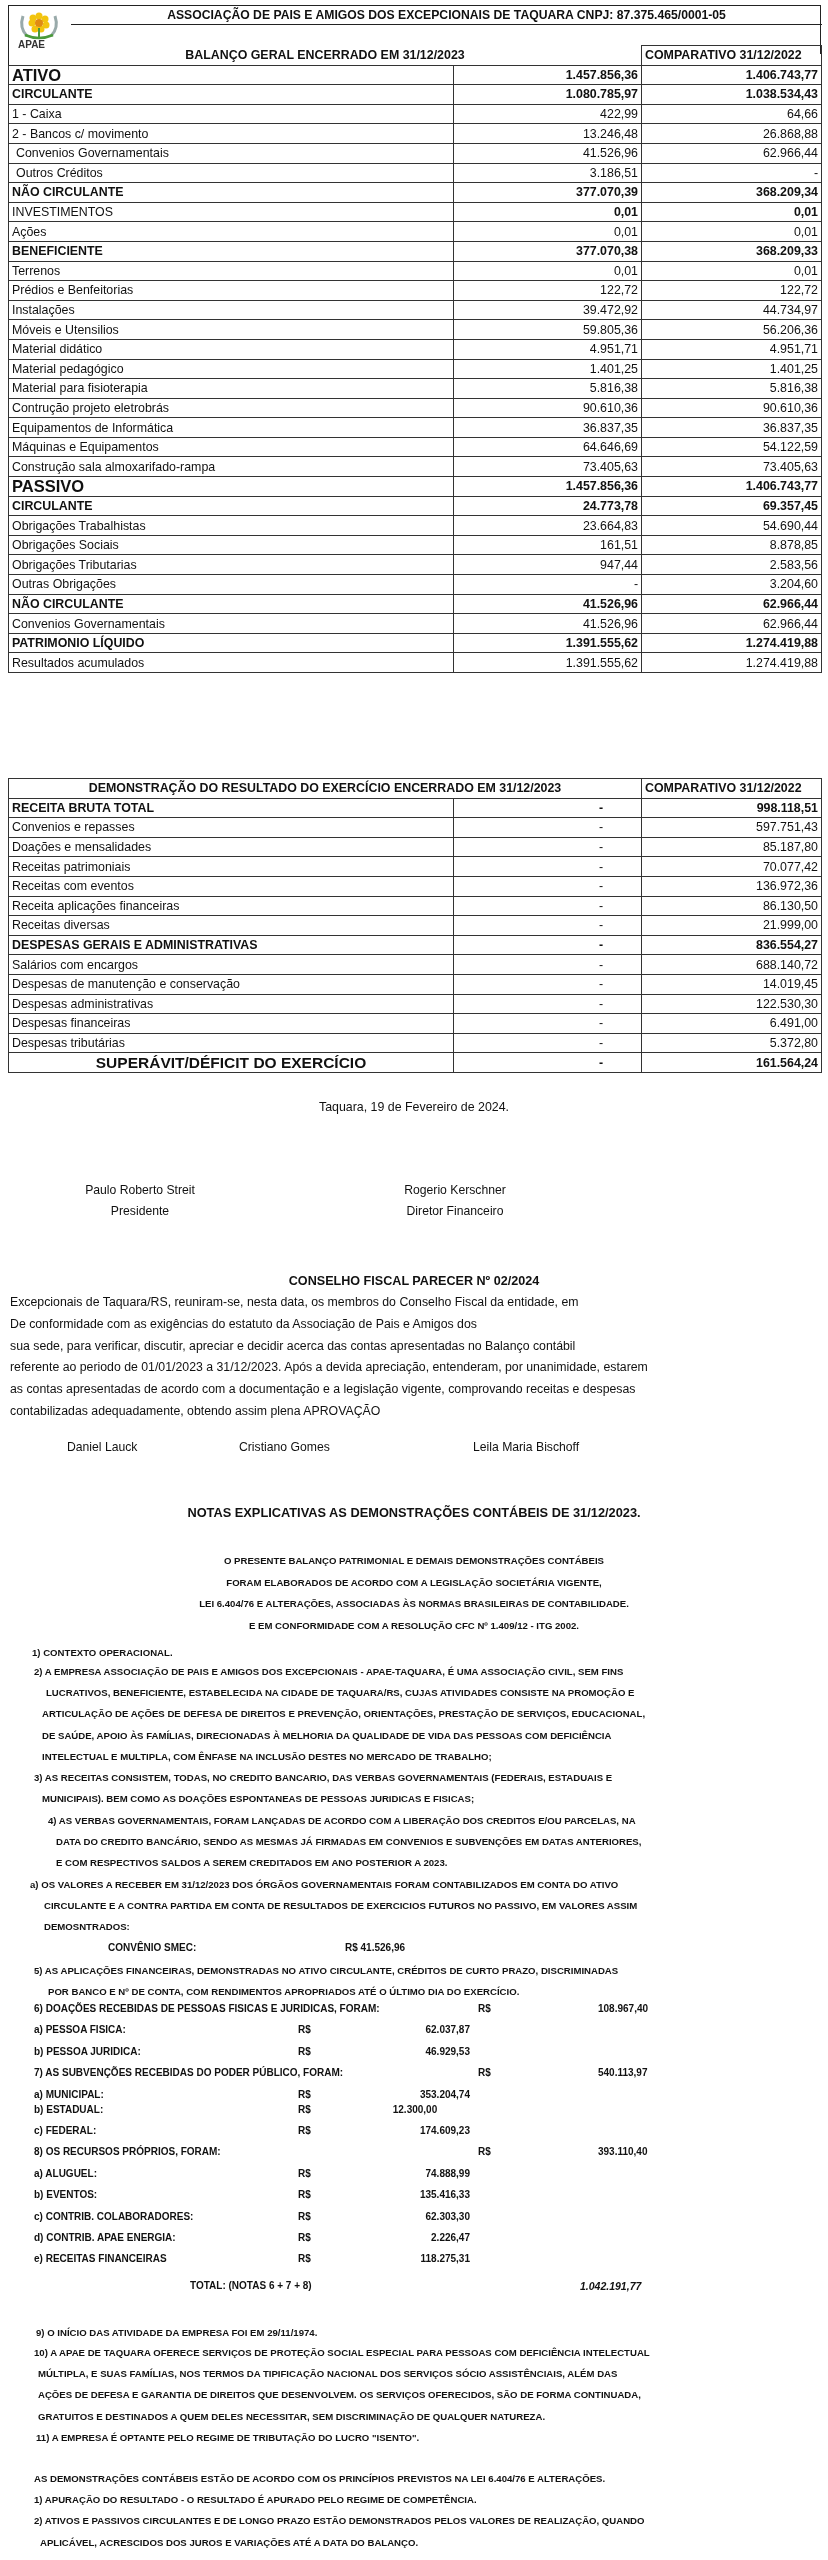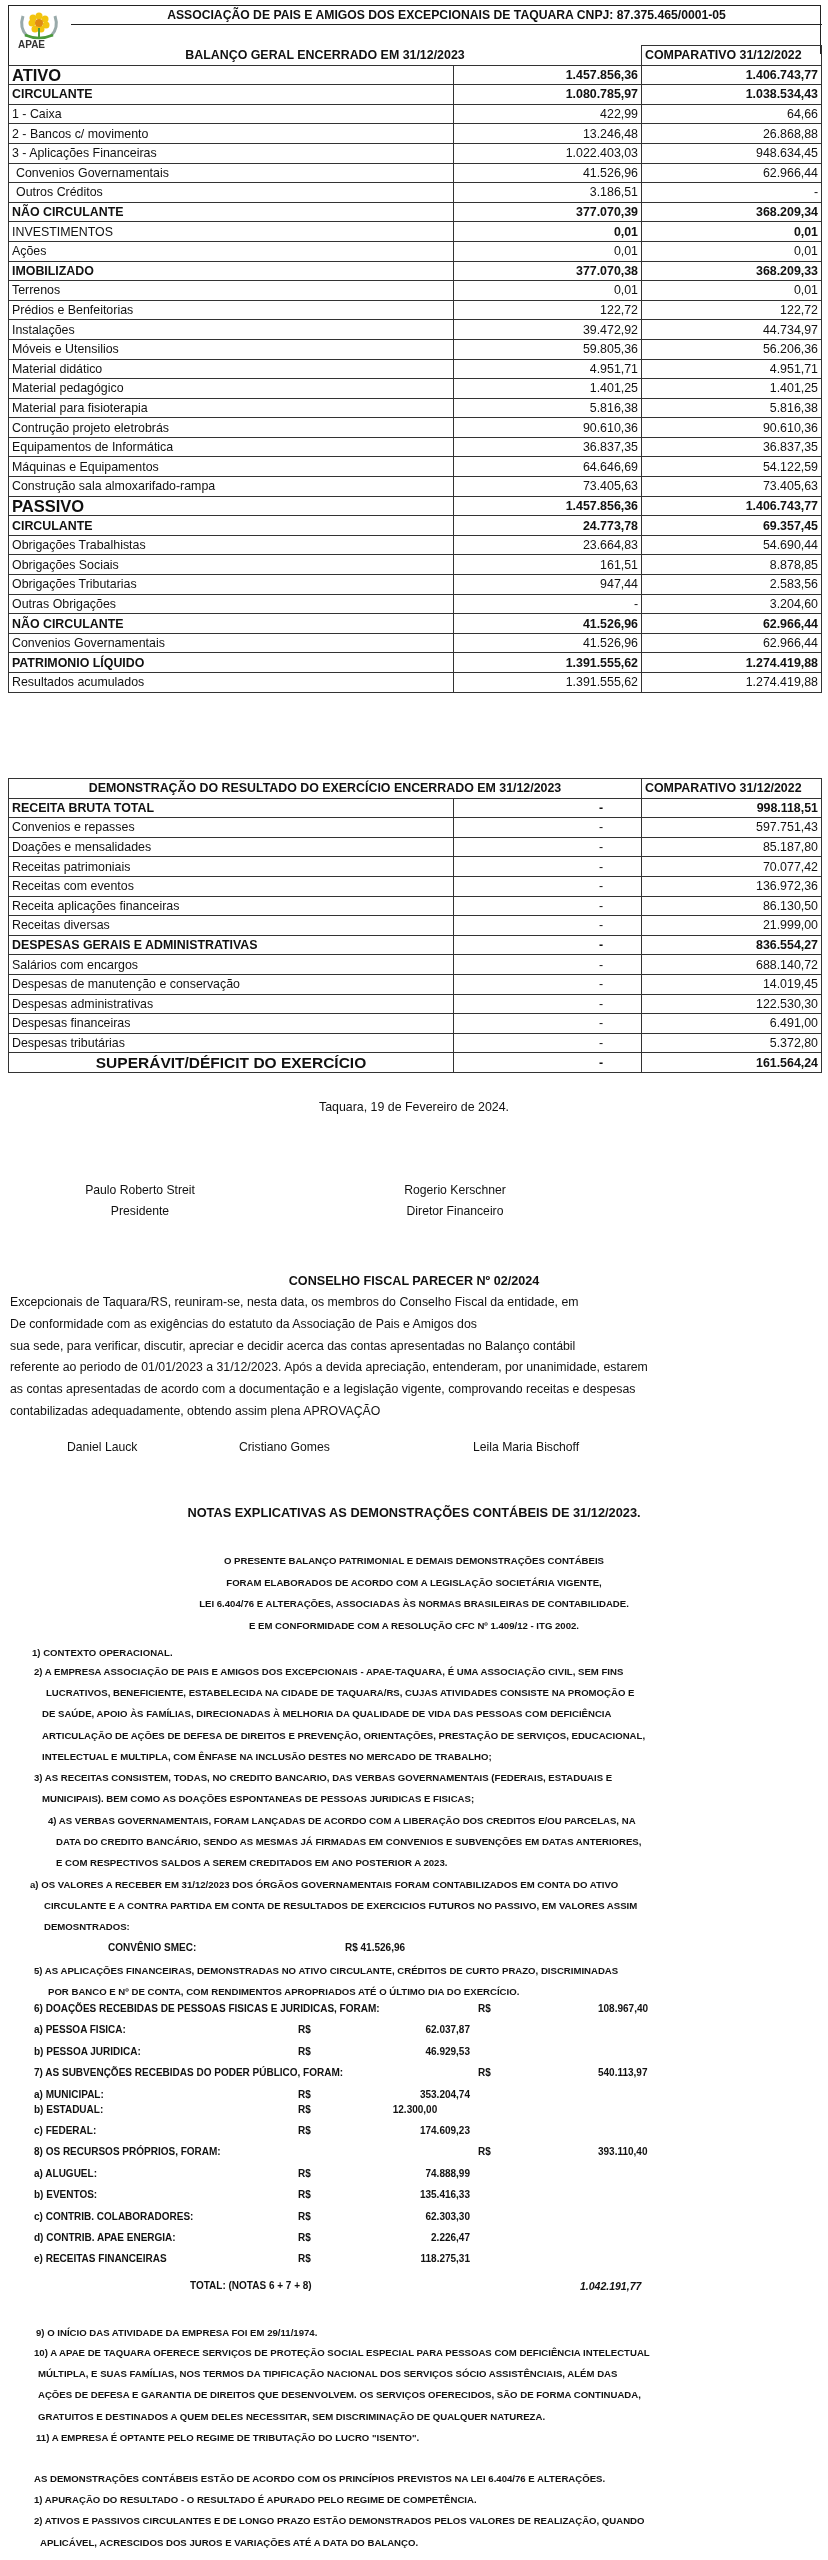--- a/index.html
+++ b/index.html
@@ -93,25 +93,20 @@
         <td class="l">1 - Caixa</td>
         <td class="v">422,99</td>
         <td class="v">64,66</td>
       </tr>
       <tr>
         <td class="l">2 - Bancos c/ movimento</td>
         <td class="v">13.246,48</td>
         <td class="v">26.868,88</td>
       </tr>
       <tr>
-        <td class="l">3 - Aplicações Financeiras</td>
-        <td class="v">1.022.403,03</td>
-        <td class="v">948.634,45</td>
-      </tr>
-      <tr>
         <td class="l indent">Convenios Governamentais</td>
         <td class="v">41.526,96</td>
         <td class="v">62.966,44</td>
       </tr>
       <tr>
         <td class="l indent">Outros Créditos</td>
         <td class="v">3.186,51</td>
         <td class="v">-</td>
       </tr>
       <tr class="b">
@@ -123,21 +118,21 @@
         <td class="l">INVESTIMENTOS</td>
         <td class="v" style="font-weight: bold;">0,01</td>
         <td class="v" style="font-weight: bold;">0,01</td>
       </tr>
       <tr>
         <td class="l">Ações</td>
         <td class="v">0,01</td>
         <td class="v">0,01</td>
       </tr>
       <tr class="b">
-        <td class="l">IMOBILIZADO</td>
+        <td class="l">BENEFICIENTE</td>
         <td class="v">377.070,38</td>
         <td class="v">368.209,33</td>
       </tr>
       <tr>
         <td class="l">Terrenos</td>
         <td class="v">0,01</td>
         <td class="v">0,01</td>
       </tr>
       <tr>
         <td class="l">Prédios e Benfeitorias</td>
@@ -355,22 +350,22 @@
   <div>O PRESENTE BALANÇO PATRIMONIAL E DEMAIS DEMONSTRAÇÕES CONTÁBEIS</div>
   <div>FORAM ELABORADOS DE ACORDO COM A LEGISLAÇÃO SOCIETÁRIA VIGENTE,</div>
   <div>LEI 6.404/76 E ALTERAÇÕES, ASSOCIADAS ÀS NORMAS BRASILEIRAS DE CONTABILIDADE.</div>
   <div>E EM CONFORMIDADE COM A RESOLUÇÃO CFC Nº 1.409/12 - ITG 2002.</div>
 </div>
 
 <div class="note" style="top:1642px;left:32px;">1) CONTEXTO OPERACIONAL.</div>
 <div class="note" style="top:1661px;">
   <span>2) A EMPRESA ASSOCIAÇÃO DE PAIS E AMIGOS DOS EXCEPCIONAIS - APAE-TAQUARA, É UMA ASSOCIAÇÃO CIVIL, SEM FINS</span>
   <span class="cont">LUCRATIVOS, BENEFICIENTE, ESTABELECIDA NA CIDADE DE TAQUARA/RS, CUJAS ATIVIDADES CONSISTE NA PROMOÇÃO E</span>
+  <span class="cont" style="padding-left:8px">ARTICULAÇÃO DE AÇÕES DE DEFESA DE DIREITOS E PREVENÇÃO, ORIENTAÇÕES, PRESTAÇÃO DE SERVIÇOS, EDUCACIONAL,</span>
   <span class="cont" style="padding-left:8px">DE SAÚDE,  APOIO ÀS FAMÍLIAS,  DIRECIONADAS À MELHORIA  DA QUALIDADE  DE VIDA  DAS PESSOAS  COM DEFICIÊNCIA</span>
-  <span class="cont" style="padding-left:8px">ARTICULAÇÃO DE AÇÕES DE DEFESA DE DIREITOS E PREVENÇÃO, ORIENTAÇÕES, PRESTAÇÃO DE SERVIÇOS, EDUCACIONAL,</span>
   <span class="cont" style="padding-left:8px">INTELECTUAL E MULTIPLA, COM ÊNFASE NA INCLUSÃO DESTES NO MERCADO DE TRABALHO;</span>
 </div>
 <div class="note" style="top:1767px;">
   <span>3) AS RECEITAS CONSISTEM,  TODAS,  NO CREDITO BANCARIO,  DAS VERBAS GOVERNAMENTAIS  (FEDERAIS, ESTADUAIS  E</span>
   <span class="cont" style="padding-left:8px">MUNICIPAIS). BEM COMO AS DOAÇÕES ESPONTANEAS DE PESSOAS JURIDICAS E FISICAS;</span>
 </div>
 <div class="note" style="top:1810px;left:48px;">
   <span>4) AS VERBAS GOVERNAMENTAIS,  FORAM LANÇADAS DE ACORDO COM A LIBERAÇÃO DOS CREDITOS  E/OU PARCELAS, NA</span>
   <span class="cont" style="padding-left:8px">DATA DO CREDITO BANCÁRIO, SENDO AS MESMAS JÁ FIRMADAS EM CONVENIOS E SUBVENÇÕES EM DATAS ANTERIORES,</span>
   <span class="cont" style="padding-left:8px">E COM RESPECTIVOS SALDOS A SEREM CREDITADOS EM ANO POSTERIOR A 2023.</span>

